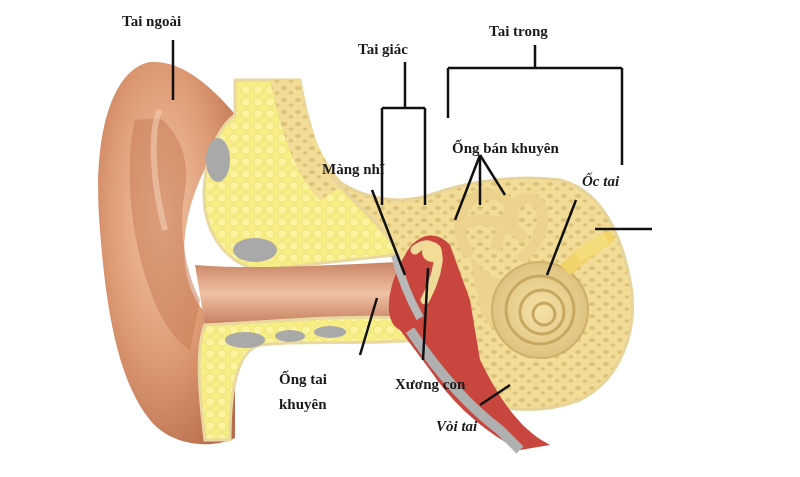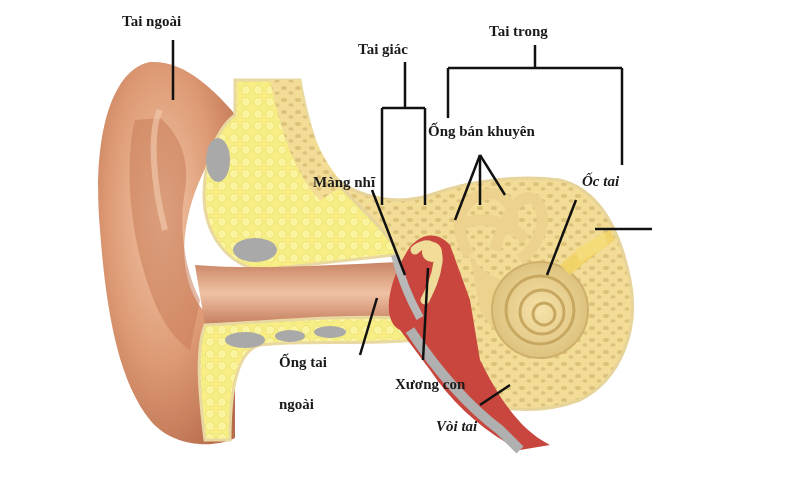--- a/index.html
+++ b/index.html
@@ -132,20 +132,20 @@
 
       <line x1="428" y1="268" x2="423" y2="360"></line>
 
       <line x1="510" y1="385" x2="480" y2="405"></line>
     </g>
   </svg>
 
   <span class="lbl" style="left:122px; top:10px;">Tai ngoài</span>
   <span class="lbl" style="left:358px; top:38px;">Tai giác</span>
   <span class="lbl" style="left:489px; top:20px;">Tai trong</span>
-  <span class="lbl" style="left:428px; top:120px;">Ống bán khuyên</span>
-  <span class="lbl" style="left:313px; top:158px;margin-top:13px;">Màng nhĩ</span>
+  <span class="lbl" style="left:428px; top:137px;padding-left:24px;">Ống bán khuyên</span>
+  <span class="lbl" style="left:322px; top:158px;">Màng nhĩ</span>
   <span class="lbl" style="left:582px; top:170px;font-style:italic;">Ốc tai</span>
-  <span class="lbl" style="left:279px; top:351px;">Ống tai</span>
-  <span class="lbl" style="left:279px; top:393px;">ngoài</span>
+  <span class="lbl" style="left:279px; top:368px;">Ống tai</span>
+  <span class="lbl" style="left:279px; top:393px;">khuyên</span>
   <span class="lbl" style="left:395px; top:373px;">Xương con</span>
   <span class="lbl" style="left:436px; top:415px;font-style:italic;">Vòi tai</span>
 </div>
 
 </body></html>

